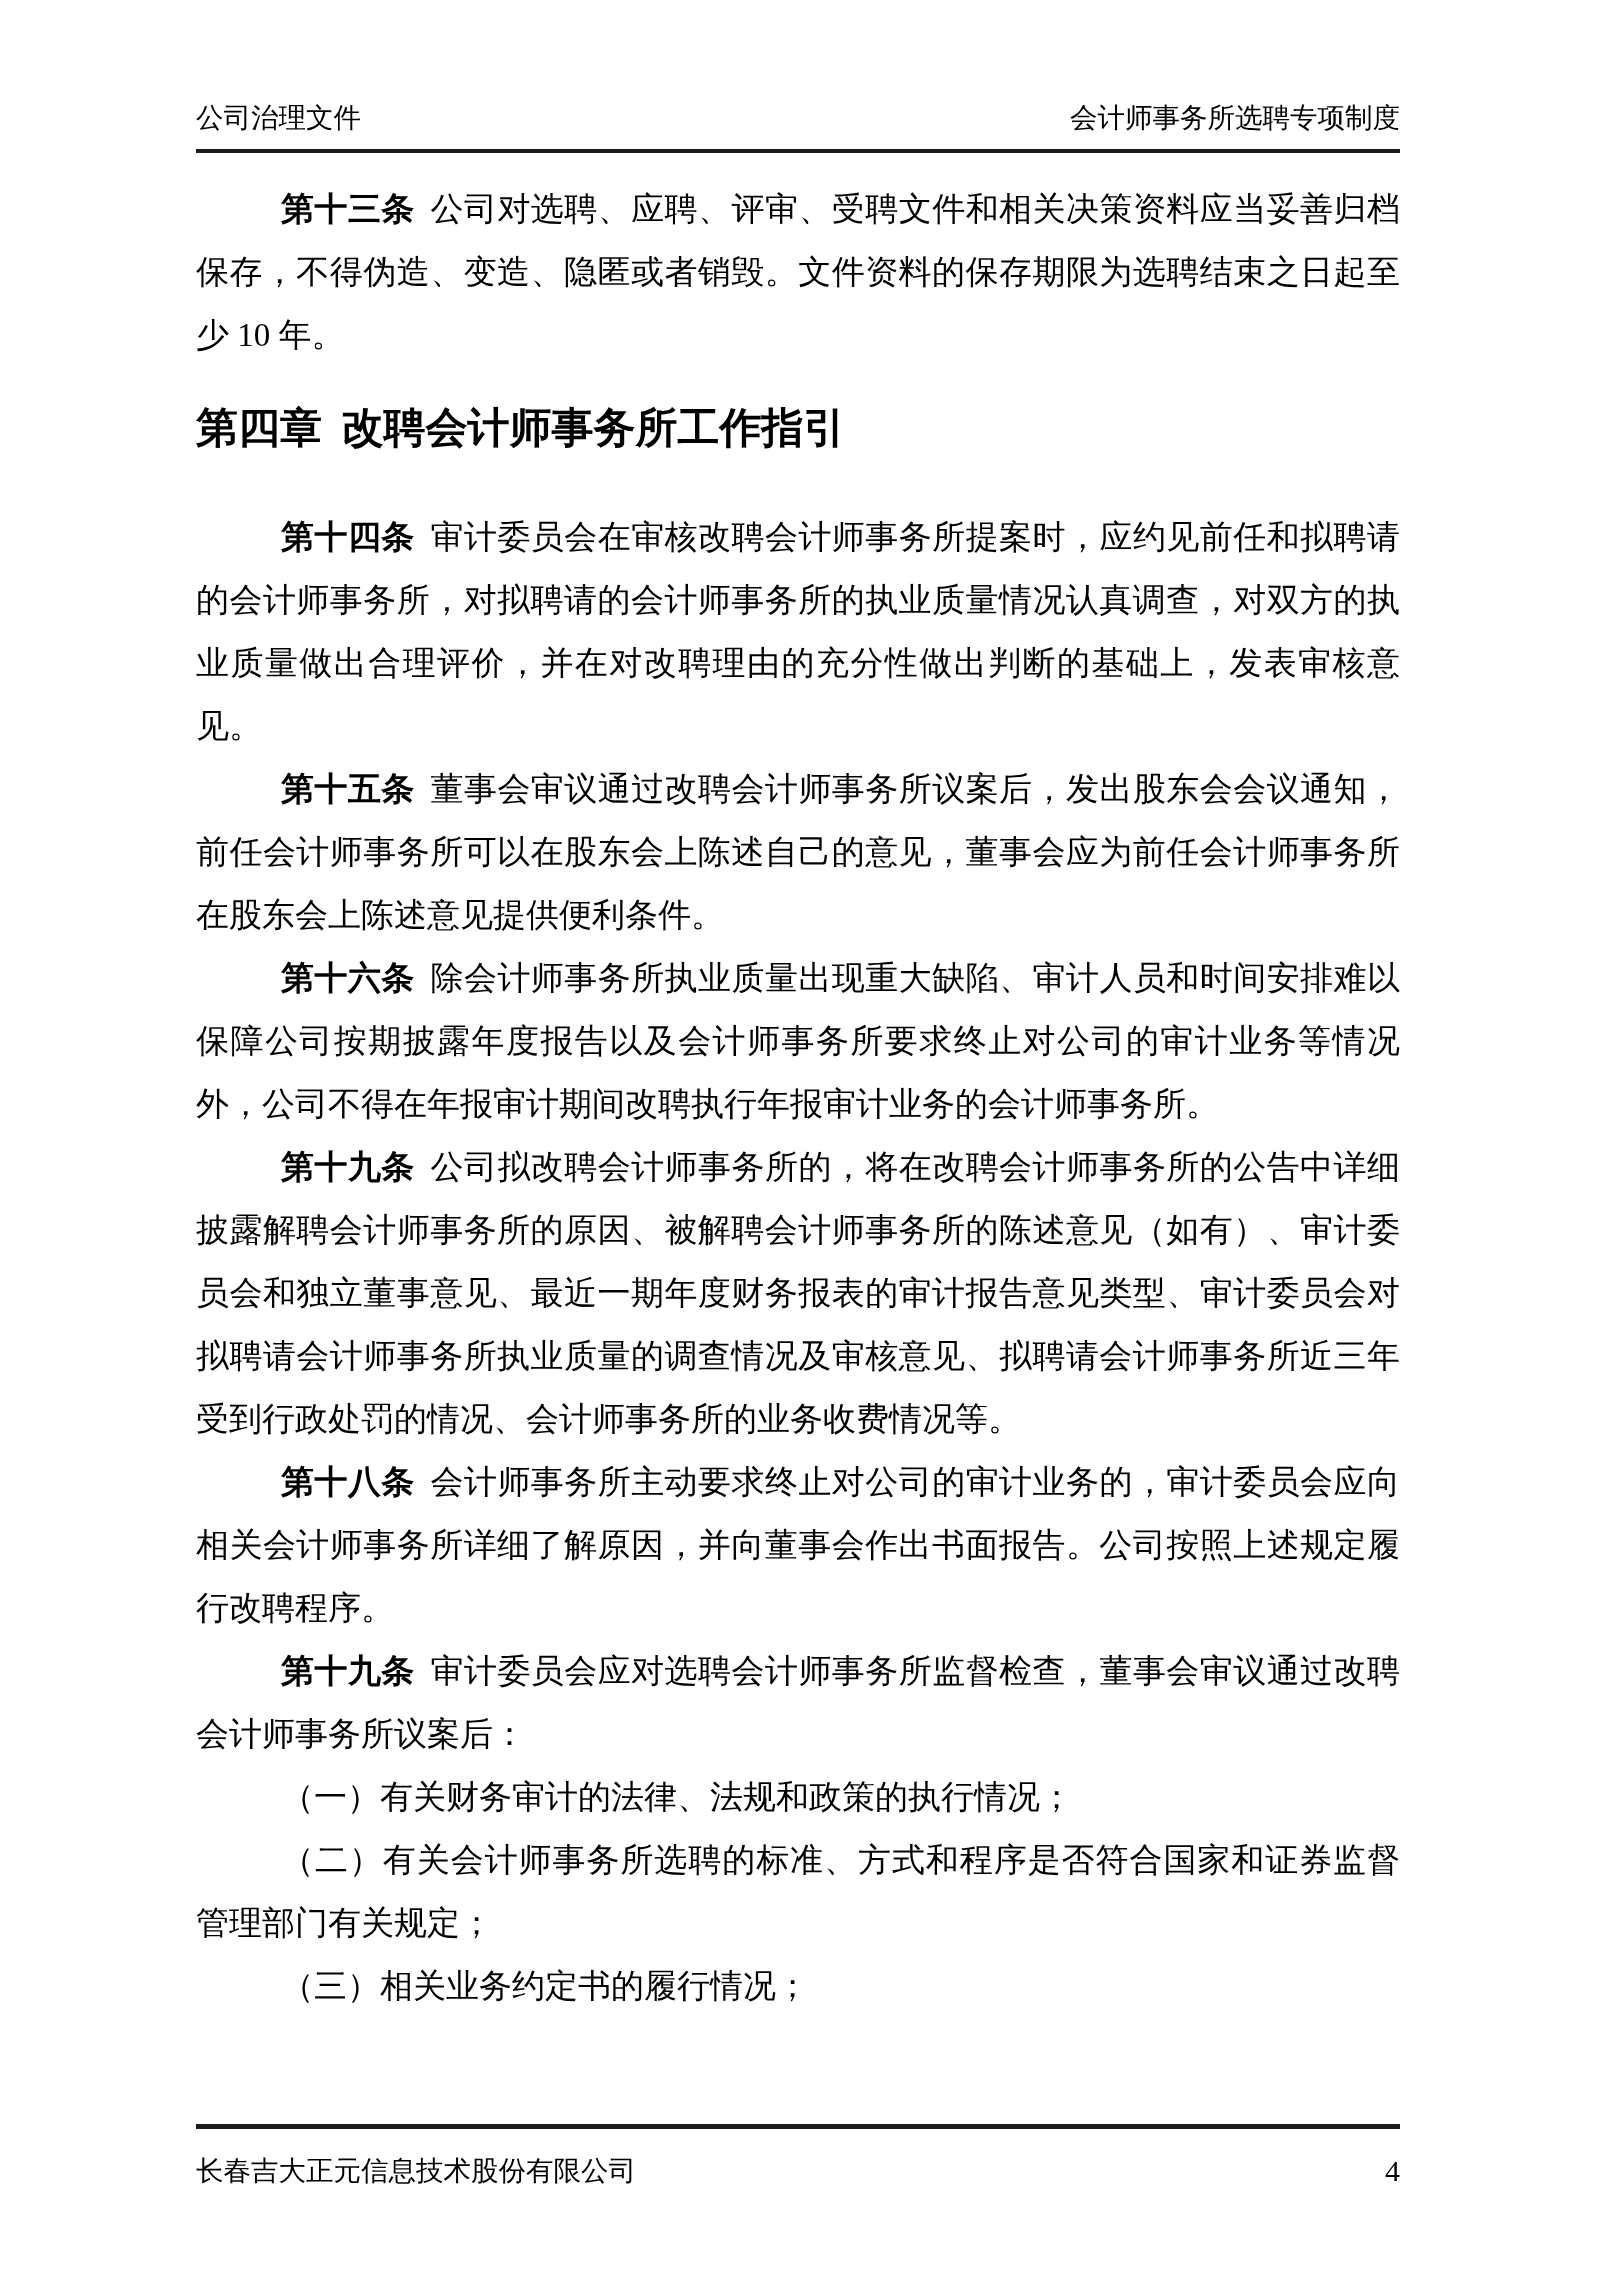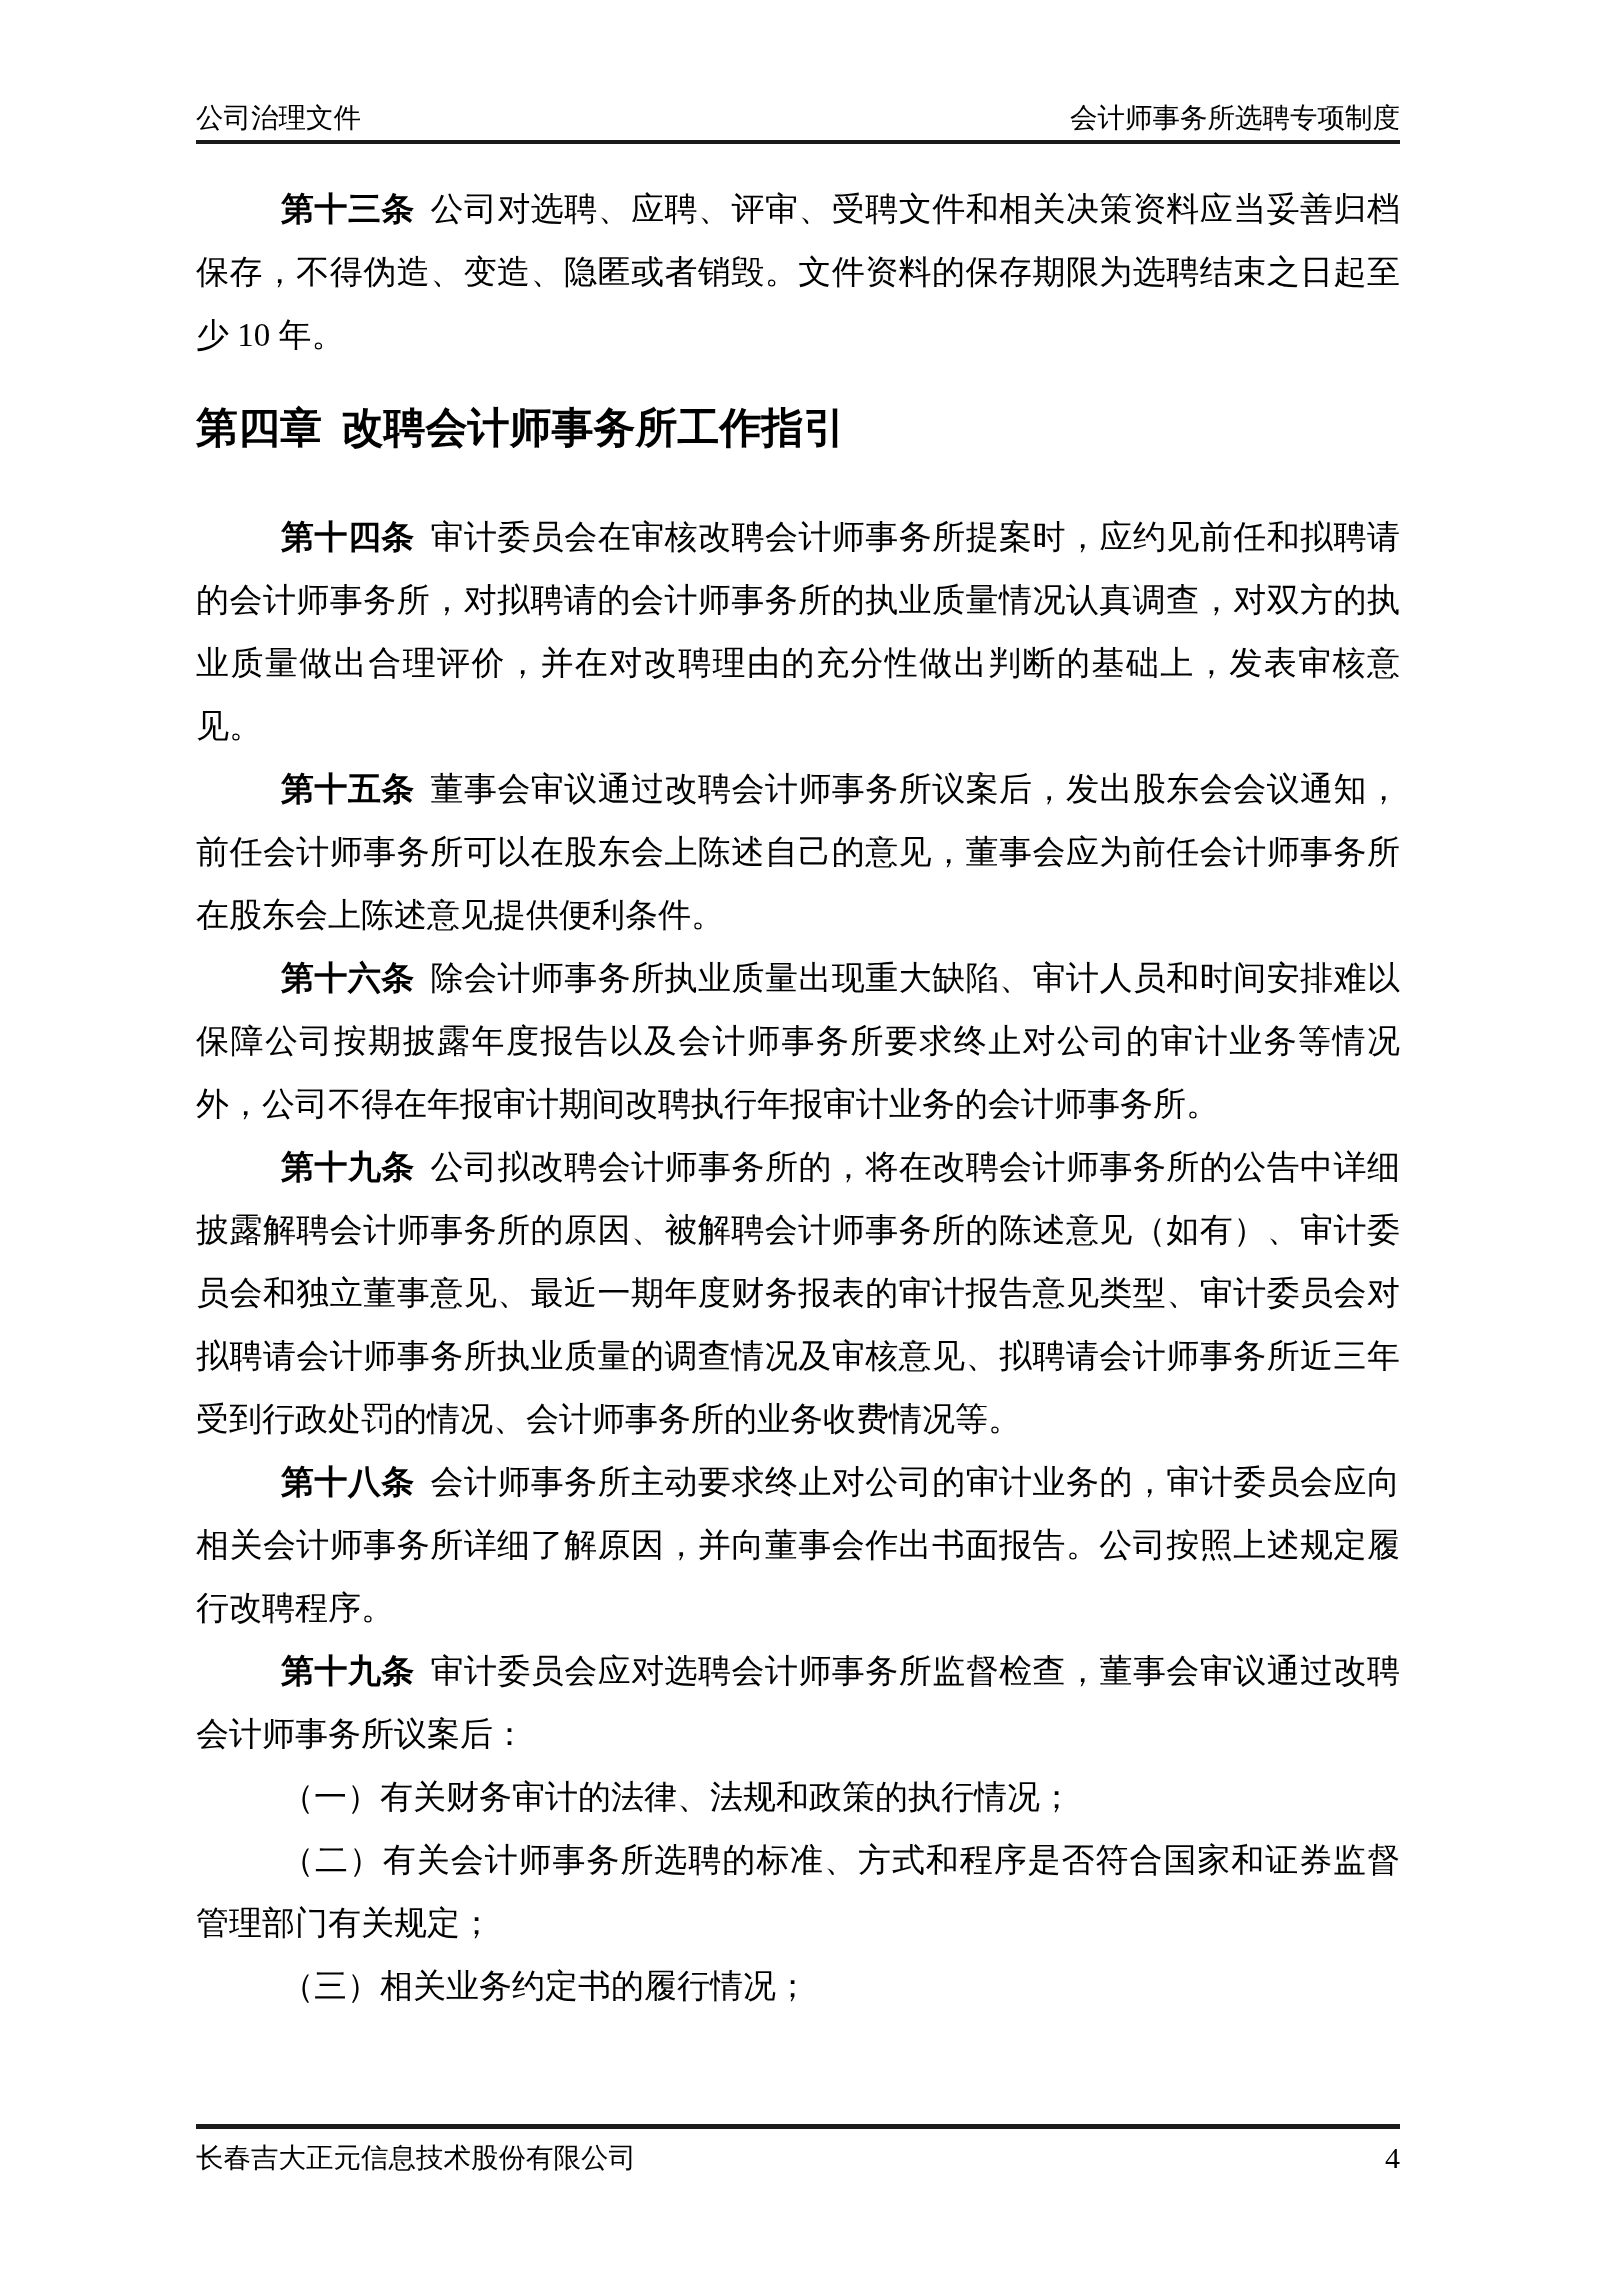--- a/index.html
+++ b/index.html
@@ -15,21 +15,21 @@
   
   .page-header {
     position:absolute;
     left:196px; top:102px;
     width:1204px;
     display:flex;
     justify-content:space-between;
     align-items:center;
     font-size:27.5px;
     line-height:31px;
-    padding-bottom:7px;
+    padding-bottom:16px;
     border-bottom:4.6px solid #1b1b1b;
   }
   
   .document-body {
     position:absolute;
     left:196px; top:178px;
     width:1204px;
     font-size:33px;
     line-height:63px;
     text-align:justify;
@@ -50,21 +50,21 @@
     font-weight:bold;
     text-indent:0;
   }
   .chapter-heading .chapter-label { margin-right:19.6px; }
   
   .page-footer {
     position:absolute;
     left:196px; top:2124px;
     width:1204px;
     border-top:5.2px solid #1b1b1b;
-    padding-top:13px;
+    padding-top:26px;
     display:flex;
     justify-content:space-between;
     align-items:flex-start;
     font-size:27.5px;
     line-height:31px;
   }
   .page-number { font-size:30px; }
 </style>
 </head>
 <body>

